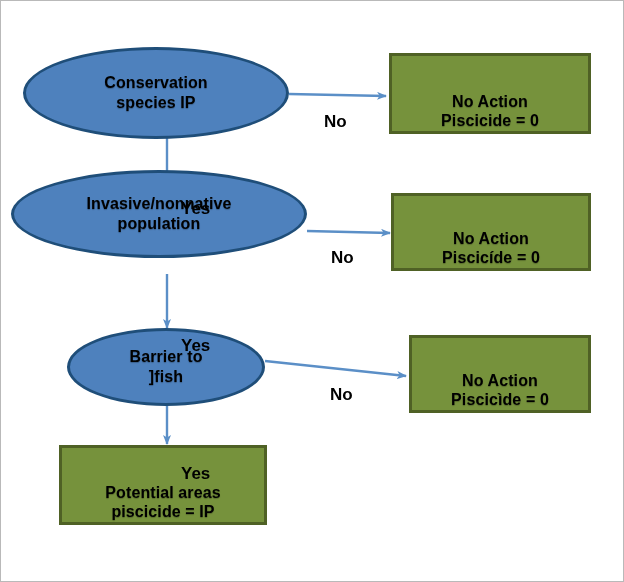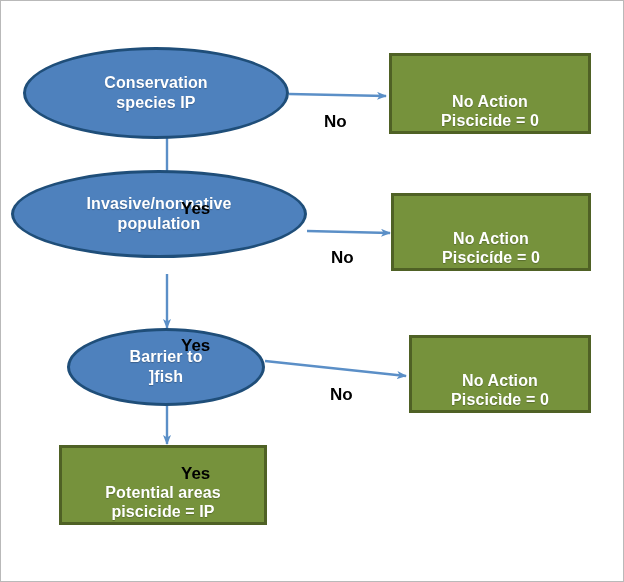--- a/index.html
+++ b/index.html
@@ -25,21 +25,21 @@
     top: 0;
     width: 624px;
     height: 582px;
   }
   .node {
     position: absolute;
     display: flex;
     align-items: center;
     justify-content: center;
     text-align: center;
-    color: #ffffff;
+    color: #000000;
     font-weight: bold;
     line-height: 1.22;
     letter-spacing: 0.1px;
     z-index: 3;
     box-sizing: border-box;
   }
   .decision {
     border-radius: 50%;
     background: #4E81BD;
     border: 3px solid #1F4E79;

